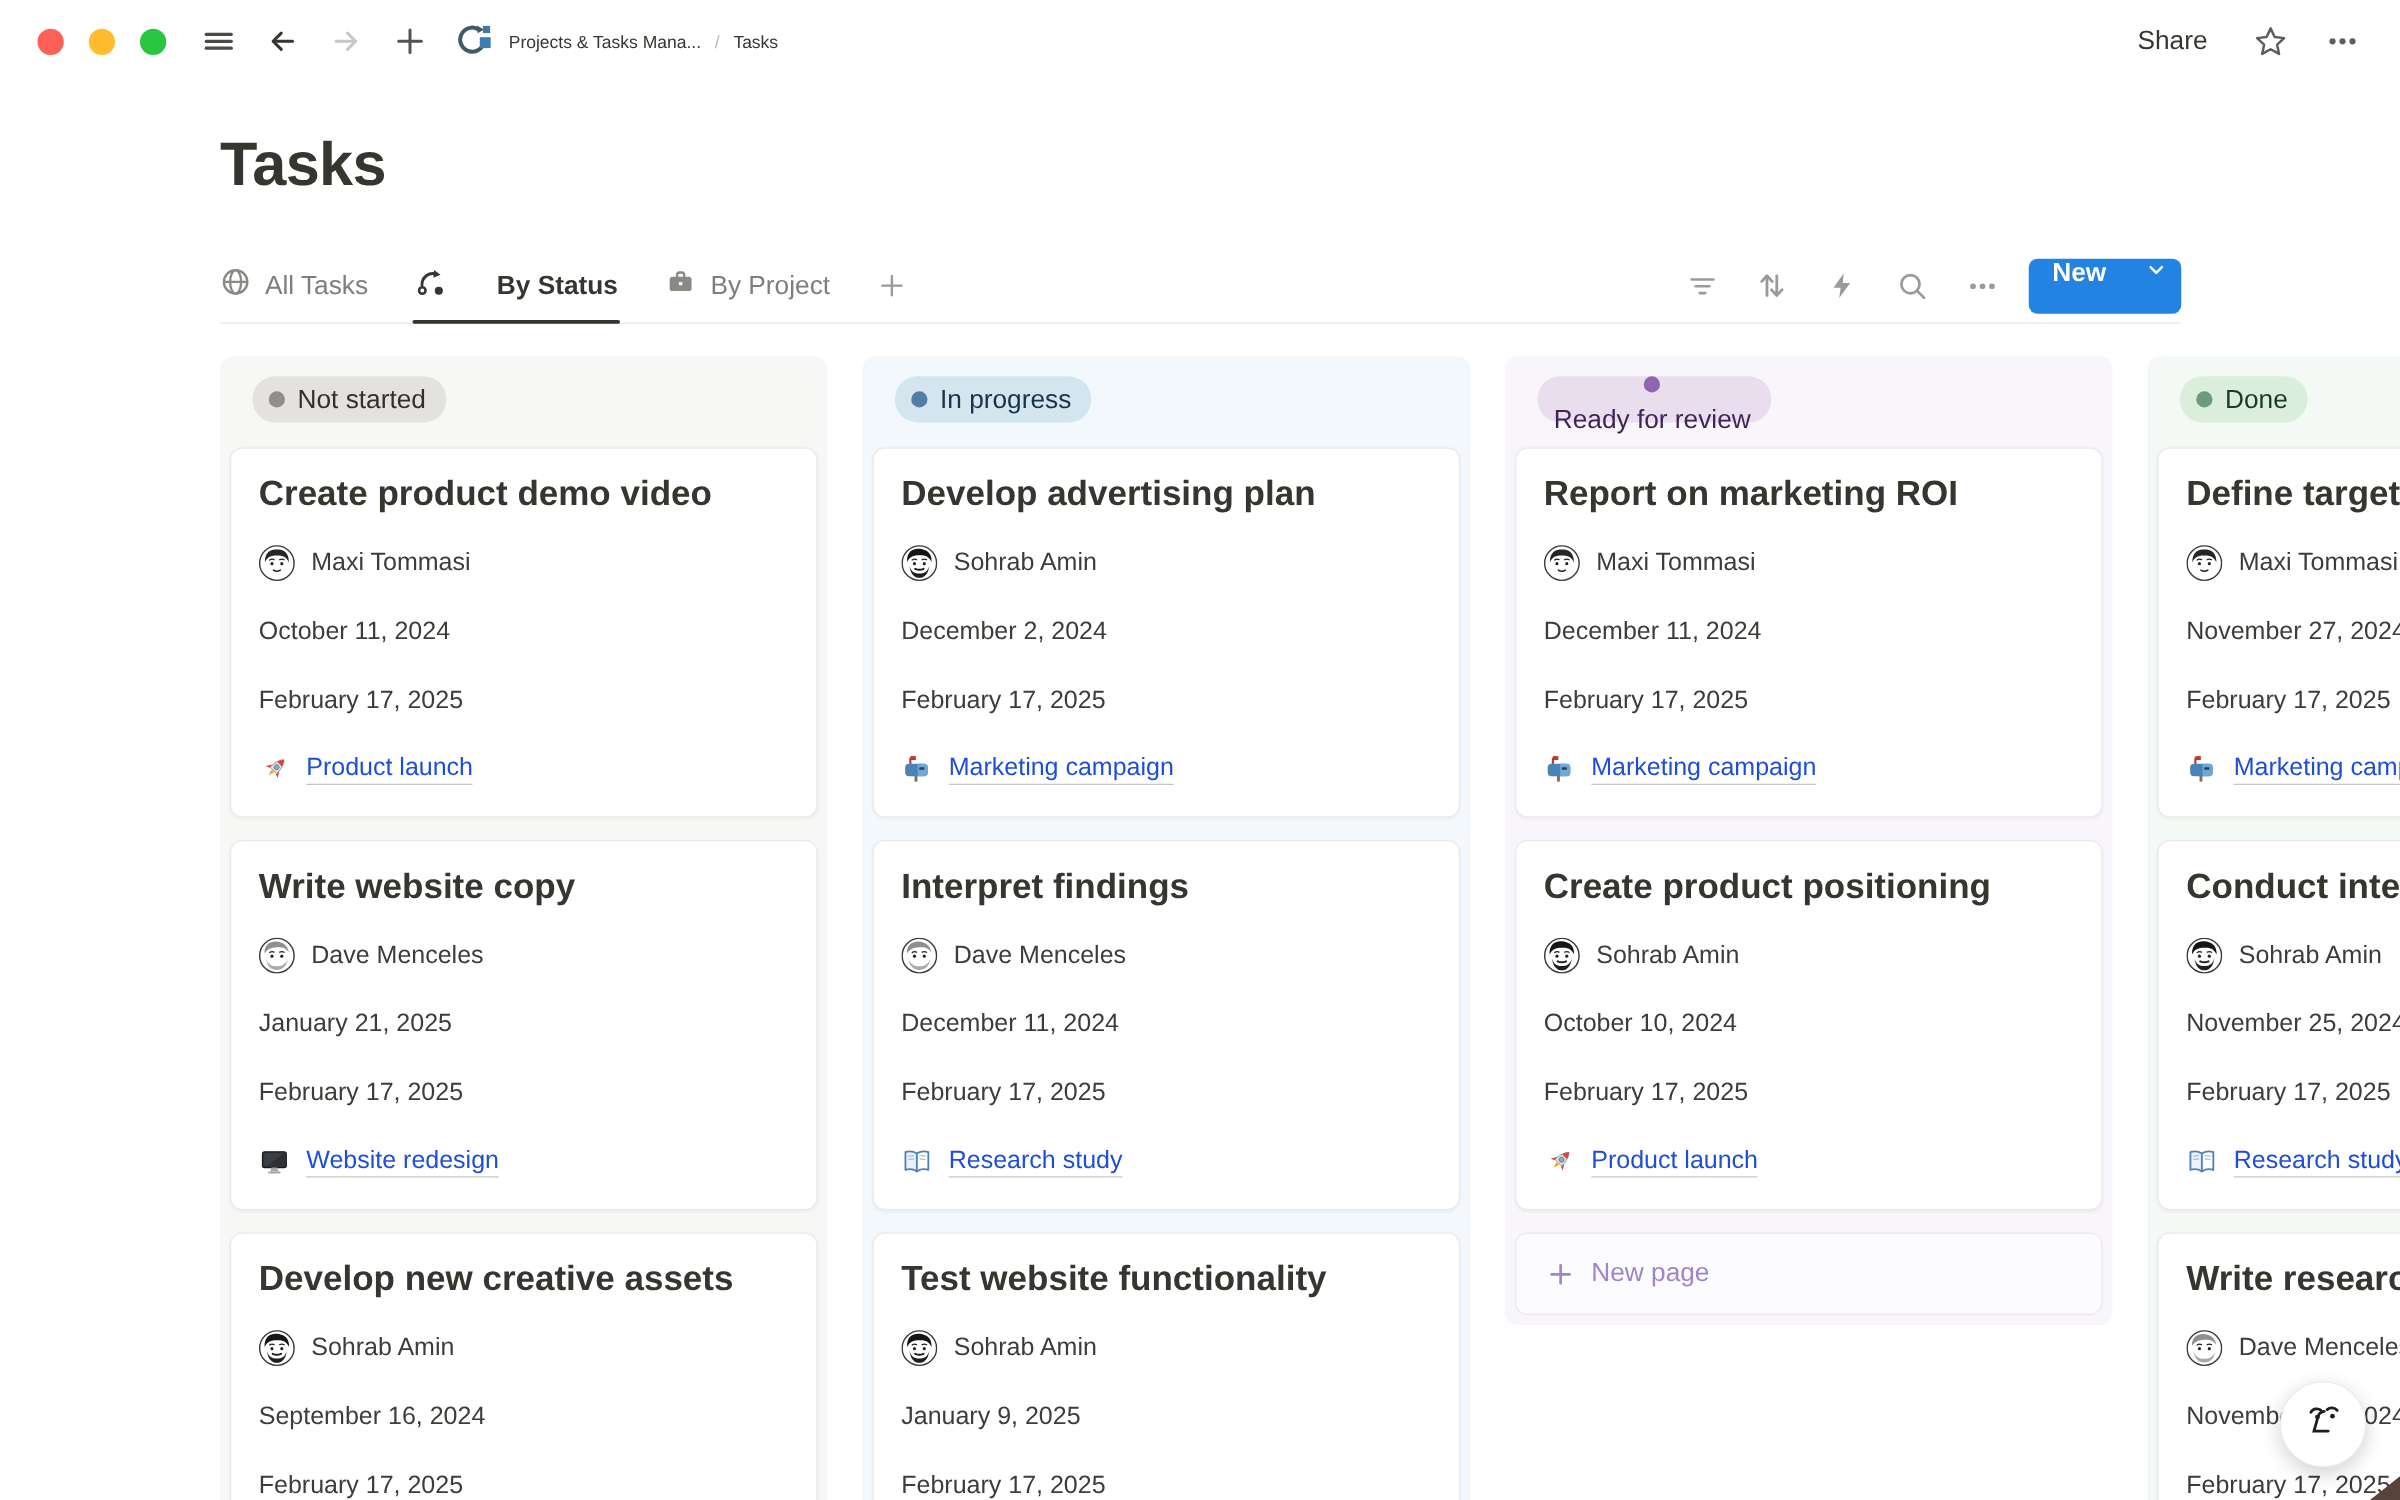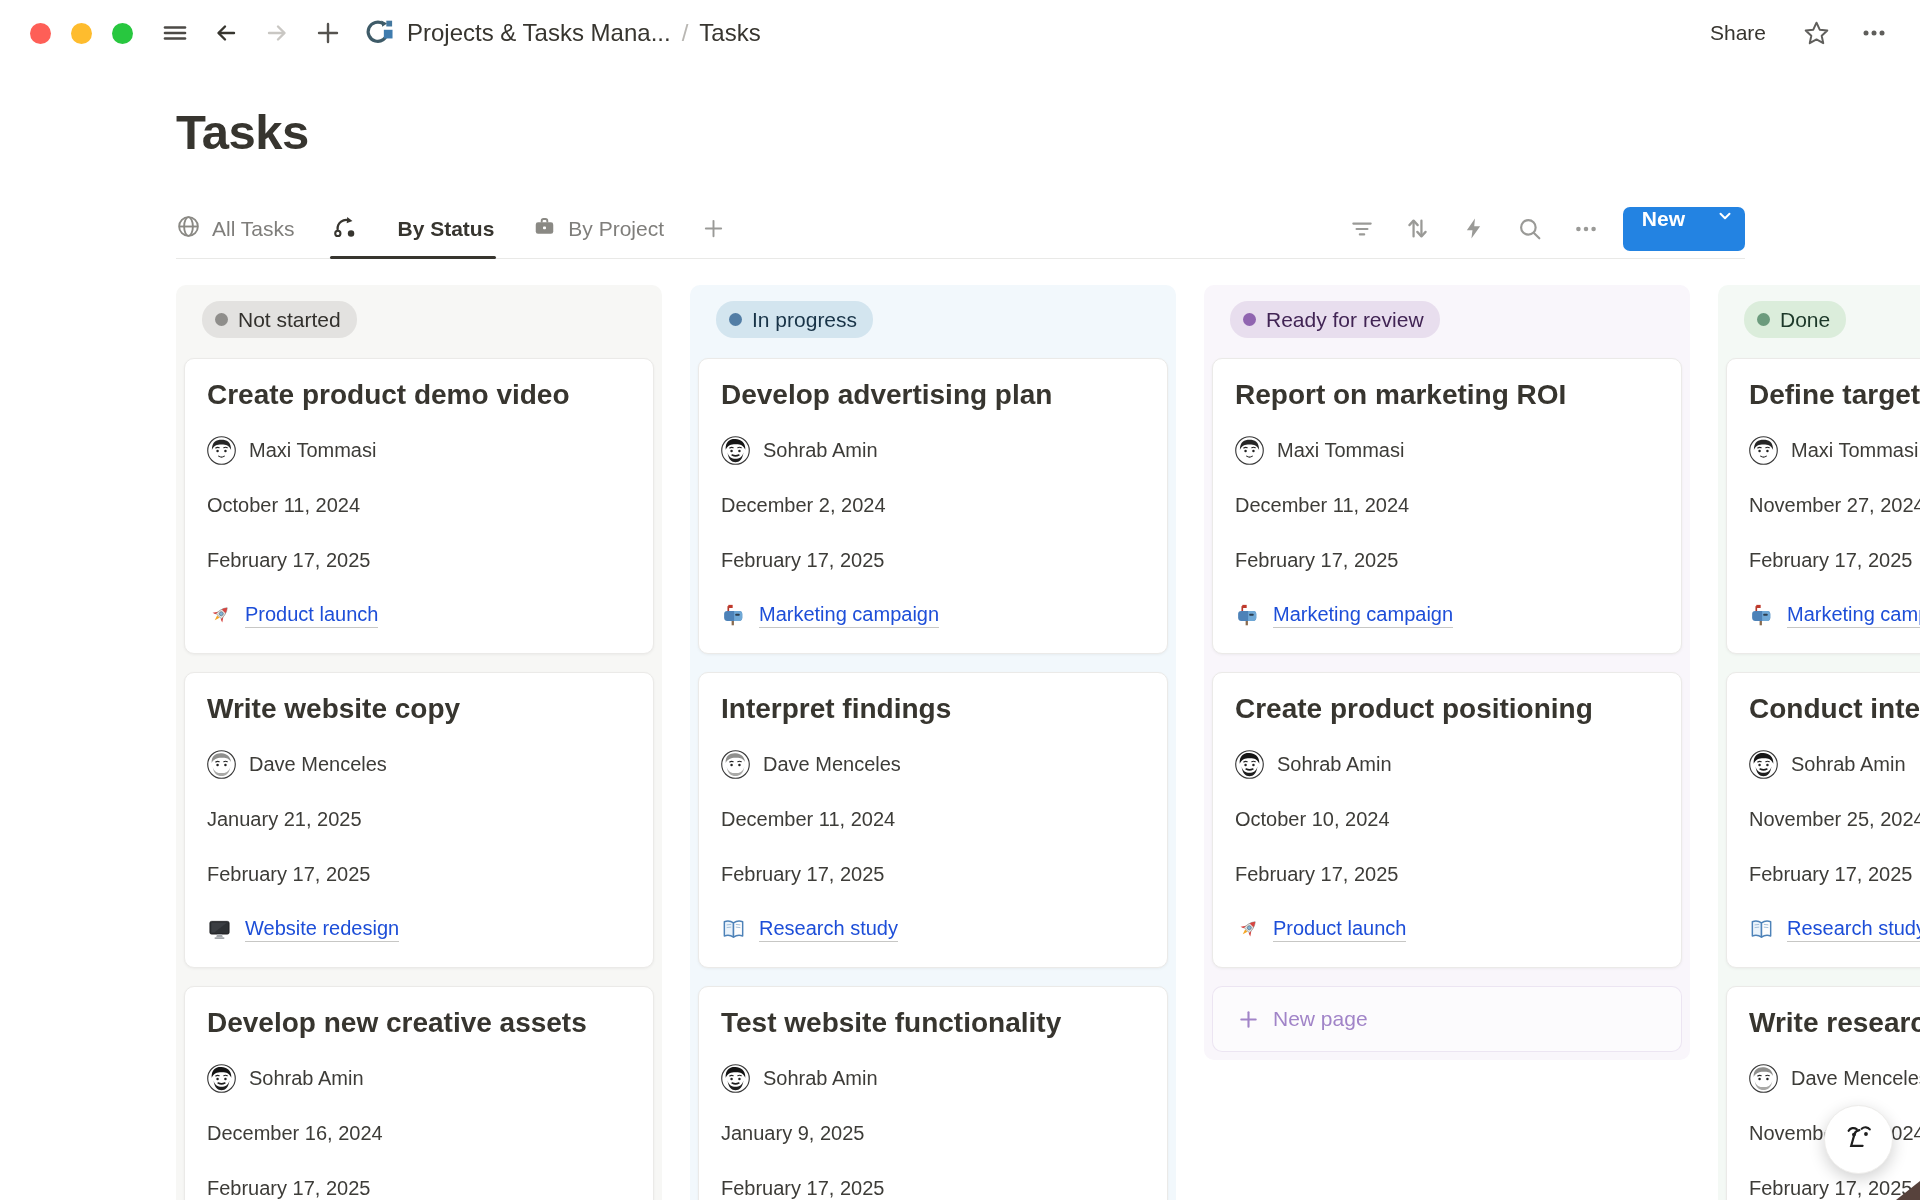--- a/index.html
+++ b/index.html
@@ -9,21 +9,21 @@
   }
   
   .topbar{position:absolute;left:0;top:0;width:1920px;height:66px;display:flex;align-items:center;
     padding:0 30px;box-sizing:border-box;}
   .lights{display:flex;gap:20px;margin-right:26px;}
   .light{width:21px;height:21px;border-radius:50%;}
   .light.red{background:#FE5F57;}
   .light.yellow{background:#FEBC2E;}
   .light.green{background:#28C73F;}
   .tb-btn{width:32px;height:32px;display:flex;align-items:center;justify-content:center;margin-right:19px;flex-shrink:0;}
-  .breadcrumb{display:flex;align-items:flex-end;gap:11px;font-size:24px;white-space:nowrap;}
+  .breadcrumb{display:flex;align-items:flex-end;gap:11px;font-size:14px;white-space:nowrap;}
   .crumb-sep{color:#B9B7B3;}
   .spacer{flex:1;}
   .share{font-size:21px;color:#37352F;margin-right:34px;}
   .topbar .right-ic{width:32px;height:32px;display:flex;align-items:center;justify-content:center;margin-left:0;margin-right:26px;}
   .topbar .right-ic:last-child{margin-right:0;}
   
   .page-title{position:absolute;left:176px;top:104px;font-size:49px;font-weight:700;letter-spacing:-.5px;}
   
   .viewbar{position:absolute;left:176px;top:199px;width:1569px;height:60px;display:flex;align-items:center;
     border-bottom:1px solid #E9E9E7;box-sizing:border-box;}
@@ -312,21 +312,21 @@
                 <path d="M4.5 13.2 C3.9 4.4 10 2.4 14 2.9 C18.6 3.3 23.8 5.5 23.5 13.2 C21.2 8.6 18.6 7.8 14 7.9 C9.4 8 6.7 8.7 4.5 13.2 Z" fill="#151515"></path>
                 <path d="M6.3 16 C7.3 22.9 10.2 25.3 14 25.3 C17.8 25.3 20.7 22.9 21.7 16 C20.4 20.7 17.6 22 14 22 C10.4 22 7.6 20.7 6.3 16 Z" fill="#1E1E1E"></path>
                 <path d="M10.8 18.4 q3.2 1.5 6.4 0" stroke="#1E1E1E" stroke-width="1.6" fill="none" stroke-linecap="round"></path>
                 <circle cx="10.2" cy="14.4" r="1.2" fill="#222"></circle>
                 <circle cx="17.8" cy="14.4" r="1.2" fill="#222"></circle>
                 <path d="M8.4 11.6 q1.7 -1.1 3.4 -0.3 M16.2 11.3 q1.7 -0.8 3.4 0.1" stroke="#222" stroke-width="1" fill="none" stroke-linecap="round"></path>
               </svg>
             </span>
             <span>Sohrab Amin</span>
           </div>
-          <div class="crow">December 16, 2024</div>
+          <div class="crow">September 16, 2024</div>
           <div class="crow">February 17, 2025</div>
         </div>
       </div>
       <div class="column" style="background: rgb(242, 248, 252);">
         <div class="col-header"><span class="pill" style="background: rgb(211, 229, 239); color: rgb(24, 51, 71);">
             <span class="dot" style="background: rgb(82, 125, 165);"></span>
             <span>In progress</span>
           </span></div>
         <div class="card">
           <div class="card-title">Develop advertising plan</div>
@@ -407,21 +407,21 @@
                 <path d="M8.4 11.6 q1.7 -1.1 3.4 -0.3 M16.2 11.3 q1.7 -0.8 3.4 0.1" stroke="#222" stroke-width="1" fill="none" stroke-linecap="round"></path>
               </svg>
             </span>
             <span>Sohrab Amin</span>
           </div>
           <div class="crow">January 9, 2025</div>
           <div class="crow">February 17, 2025</div>
         </div>
       </div>
       <div class="column" style="background: rgb(249, 246, 251);">
-        <div class="col-header"><span class="pill" style="background: rgb(232, 222, 238); color: rgb(65, 36, 84);">
+        <div class="col-header"><span class="pill" style="background: rgb(232, 222, 238); color: rgb(65, 36, 84); flex-direction: column;">
             <span class="dot" style="background: rgb(144, 101, 176);"></span>
             <span>Ready for review</span>
           </span></div>
         <div class="card">
           <div class="card-title">Report on marketing ROI</div>
           <div class="crow">
             <span class="avatar">
               <svg width="29" height="29" viewBox="0 0 28 28">
                 <circle cx="14" cy="14" r="13.3" fill="#FFFFFF" stroke="#3A3A3A" stroke-width="1.1"></circle>
                 <path d="M4.7 13.5 C4.7 5.3 9 3.5 14 3.5 C19 3.5 23.3 5.3 23.3 13.5 C21.4 9 18.5 8.1 14 8.1 C9.5 8.1 6.6 9 4.7 13.5 Z" fill="#262626"></path>

